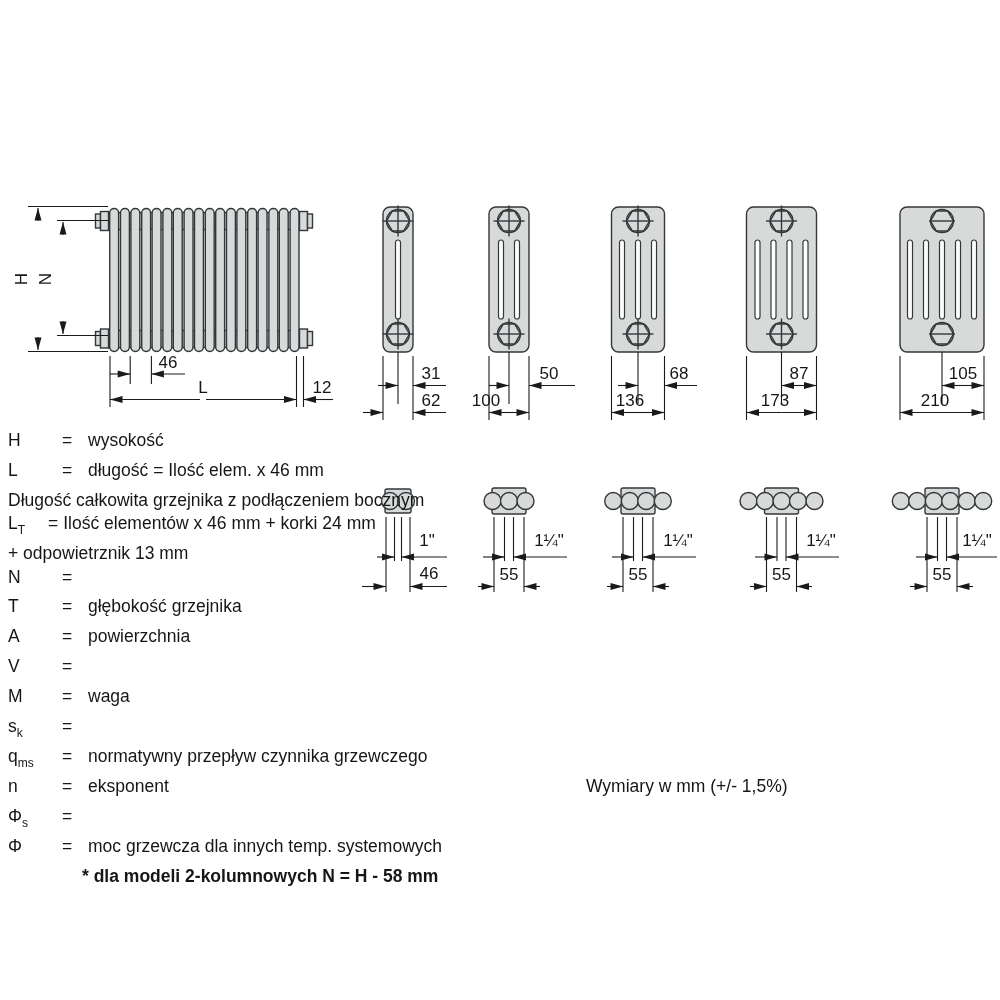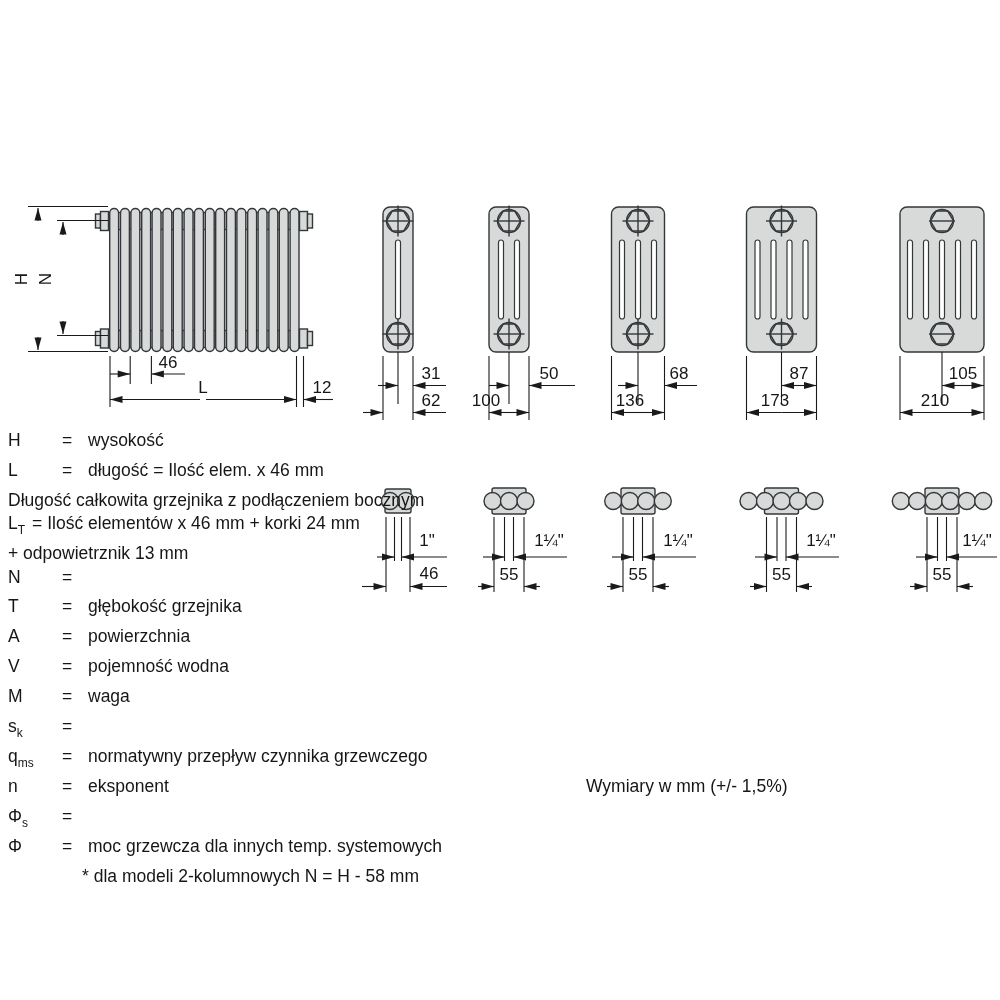--- a/index.html
+++ b/index.html
@@ -8,22 +8,22 @@
   svg{position:absolute;left:0;top:0;}
   .shape{fill:#d8dada;stroke:#33373a;stroke-width:1.4;}
   .slot{fill:#ffffff;stroke:#33373a;stroke-width:1.2;}
   .ln{fill:none;stroke:#33373a;stroke-width:1.4;}
   .dim{stroke:#1a1a1a;stroke-width:1.1;fill:none;}
   text{fill:#161616;font-family:"Liberation Sans","DejaVu Sans",sans-serif;font-size:17px;}
   .legend{position:absolute;left:8px;top:429px;width:490px;font-size:17.5px;line-height:23.4px;z-index:2;}
   .lrow{display:flex;white-space:nowrap;}
   .lrow .sym{width:54px;flex:none;}
   .lrow .eq{width:26px;flex:none;}
-  .lrow.wide .sym{width:auto;margin-right:7px;}
-  .lrow.indent{padding-left:74px;}
+  .lrow.wide .sym{width:auto;margin-right:23px;}
+  .lrow.indent{padding-left:74px;font-weight:bold;}
   sub{font-size:12px;}
   .note{position:absolute;left:586px;top:776px;font-size:17.5px;z-index:2;}
 </style>
 </head>
 <body>
 
 <div id="canvas">
 
 <svg width="1000" height="640" viewBox="0 0 1000 640">
   <defs>
@@ -318,21 +318,20 @@
         <span class="txt">głębokość grzejnika</span>
       </div>
   <div class="lrow">
         <span class="sym"><span>A</span><sub></sub></span>
         <span class="eq">=</span>
         <span class="txt">powierzchnia</span>
       </div>
   <div class="lrow">
         <span class="sym"><span>V</span><sub></sub></span>
         <span class="eq">=</span>
-        <span class="txt">pojemność wodna</span>
       </div>
   <div class="lrow">
         <span class="sym"><span>M</span><sub></sub></span>
         <span class="eq">=</span>
         <span class="txt">waga</span>
       </div>
   <div class="lrow">
         <span class="sym"><span>s</span><sub>k</sub></span>
         <span class="eq">=</span>
       </div>

